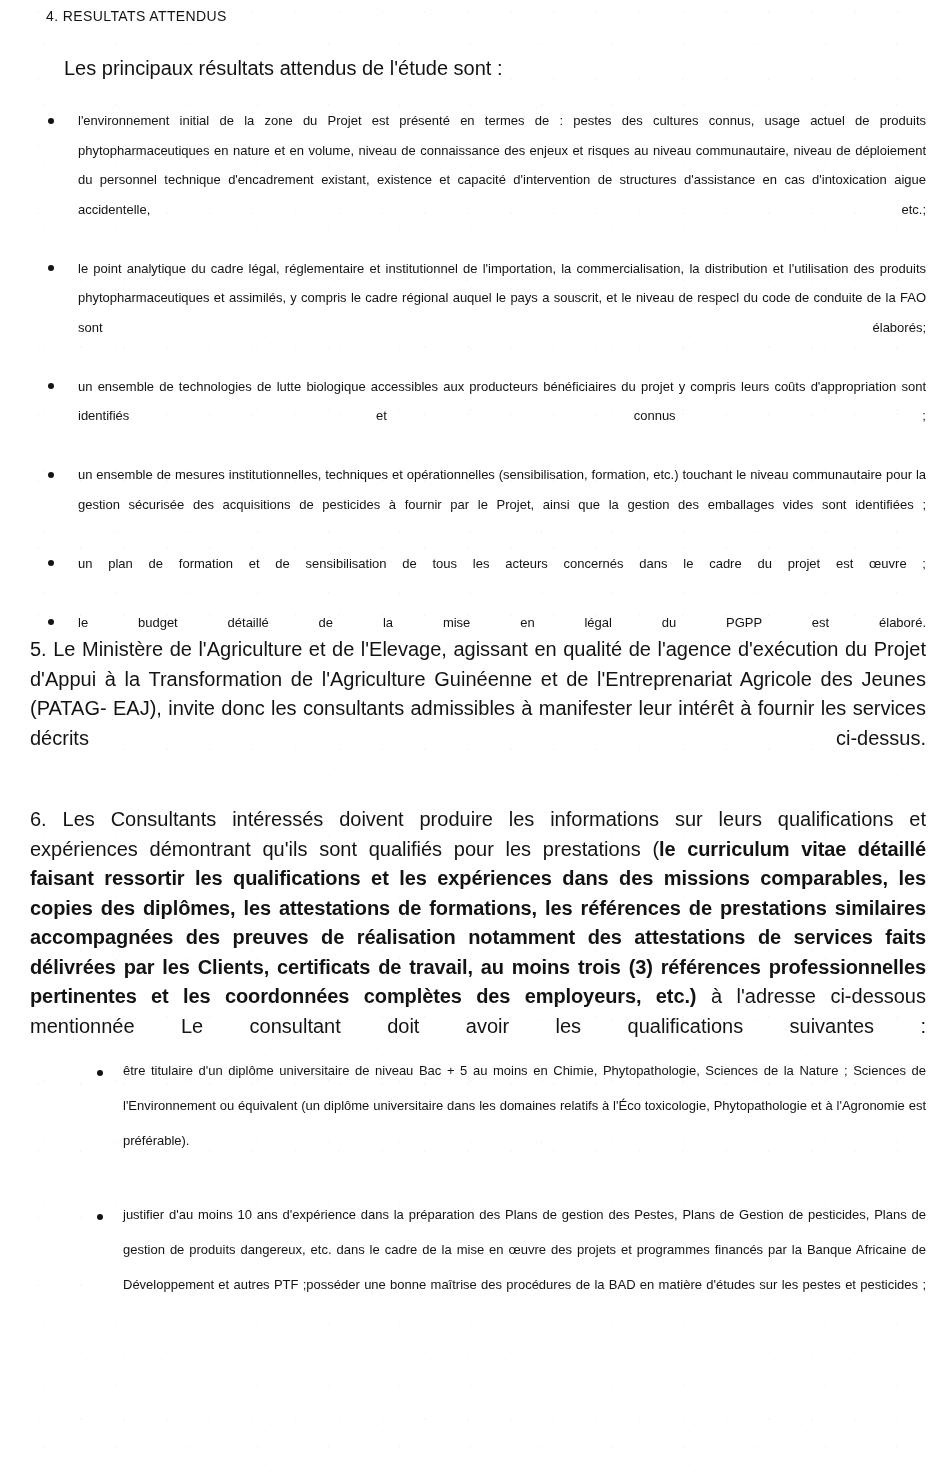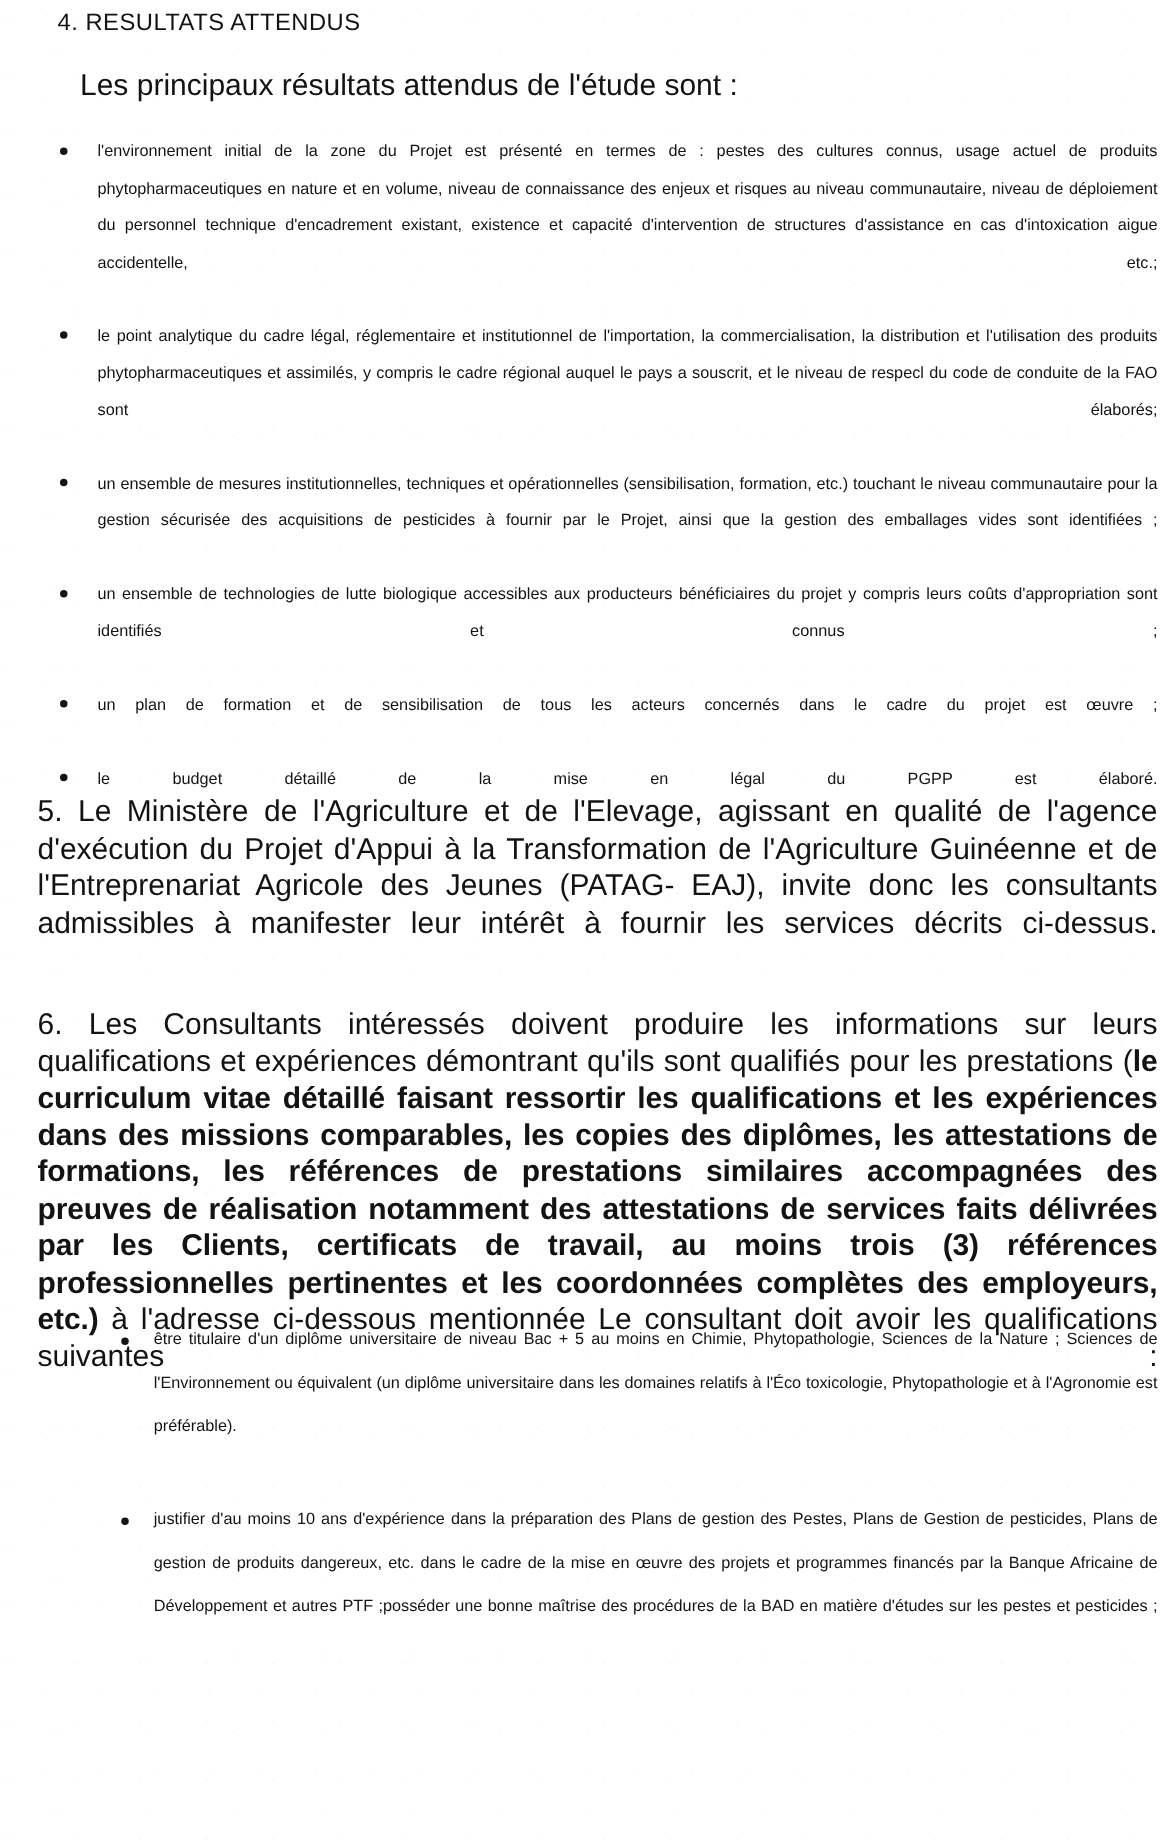--- a/index.html
+++ b/index.html
@@ -22,29 +22,29 @@
     height: 1472px;
     box-sizing: border-box;
     padding: 0;
   }
 
   
   .section-heading {
     position: absolute;
     left: 46px;
     top: 8px;
-    font-size: 19px;
+    font-size: 14px;
     letter-spacing: 0.4px;
     white-space: nowrap;
   }
 
   
   .para {
     position: absolute;
-    font-size: 24px;
+    font-size: 20px;
     line-height: 29.5px;
     text-align: justify;
     text-justify: inter-word;
     hyphens: none;
   }
   .para.lead {
     left: 64px;
     top: 54px;
     width: 862px;
     text-align: left;
@@ -165,28 +165,28 @@
     <li class="bullet-item">
       <span class="bullet-marker"></span>
       <span class="bullet-text">l'environnement initial de la zone du Projet est présenté en termes de : pestes des cultures connus, usage actuel de produits phytopharmaceutiques en nature et en volume, niveau de connaissance des enjeux et risques au niveau communautaire, niveau de déploiement du personnel technique d'encadrement existant, existence et capacité d'intervention de structures d'assistance en cas  d'intoxication aigue accidentelle, etc.;</span>
     </li>
     <li class="bullet-item">
       <span class="bullet-marker"></span>
       <span class="bullet-text">le point analytique du cadre légal, réglementaire et institutionnel de l'importation, la commercialisation, la distribution et l'utilisation des produits phytopharmaceutiques et assimilés, y compris le cadre régional auquel le pays a souscrit, et le niveau de respecl du code de conduite de la FAO sont élaborés;</span>
     </li>
     <li class="bullet-item">
       <span class="bullet-marker"></span>
+      <span class="bullet-text">un ensemble de technologies de lutte biologique accessibles aux producteurs bénéficiaires du projet y compris leurs coûts d'appropriation sont identifiés et connus ;</span>
+    </li>
+    <li class="bullet-item">
+      <span class="bullet-marker"></span>
       <span class="bullet-text">un ensemble de mesures institutionnelles, techniques et opérationnelles (sensibilisation, formation, etc.) touchant le niveau communautaire pour la gestion sécurisée des acquisitions de pesticides à fournir par le Projet, ainsi que la gestion des emballages vides sont identifiées ;</span>
     </li>
     <li class="bullet-item">
       <span class="bullet-marker"></span>
-      <span class="bullet-text">un ensemble de technologies de lutte biologique accessibles aux producteurs bénéficiaires du projet y compris leurs coûts d'appropriation sont identifiés et connus ;</span>
-    </li>
-    <li class="bullet-item">
-      <span class="bullet-marker"></span>
       <span class="bullet-text">un plan de formation et de sensibilisation de tous les acteurs concernés dans le cadre du projet est œuvre ;</span>
     </li>
     <li class="bullet-item">
       <span class="bullet-marker"></span>
       <span class="bullet-text">le budget détaillé de la mise en légal du PGPP est élaboré.</span>
     </li>
   </ul>
 
   <div class="para p5">5.  Le Ministère de l'Agriculture et de l'Elevage, agissant en qualité de l'agence d'exécution du Projet d'Appui à la Transformation de l'Agriculture Guinéenne et de l'Entreprenariat Agricole des Jeunes (PATAG- EAJ), invite donc les consultants admissibles à manifester leur intérêt à fournir les services décrits ci-dessus.</div>
 

